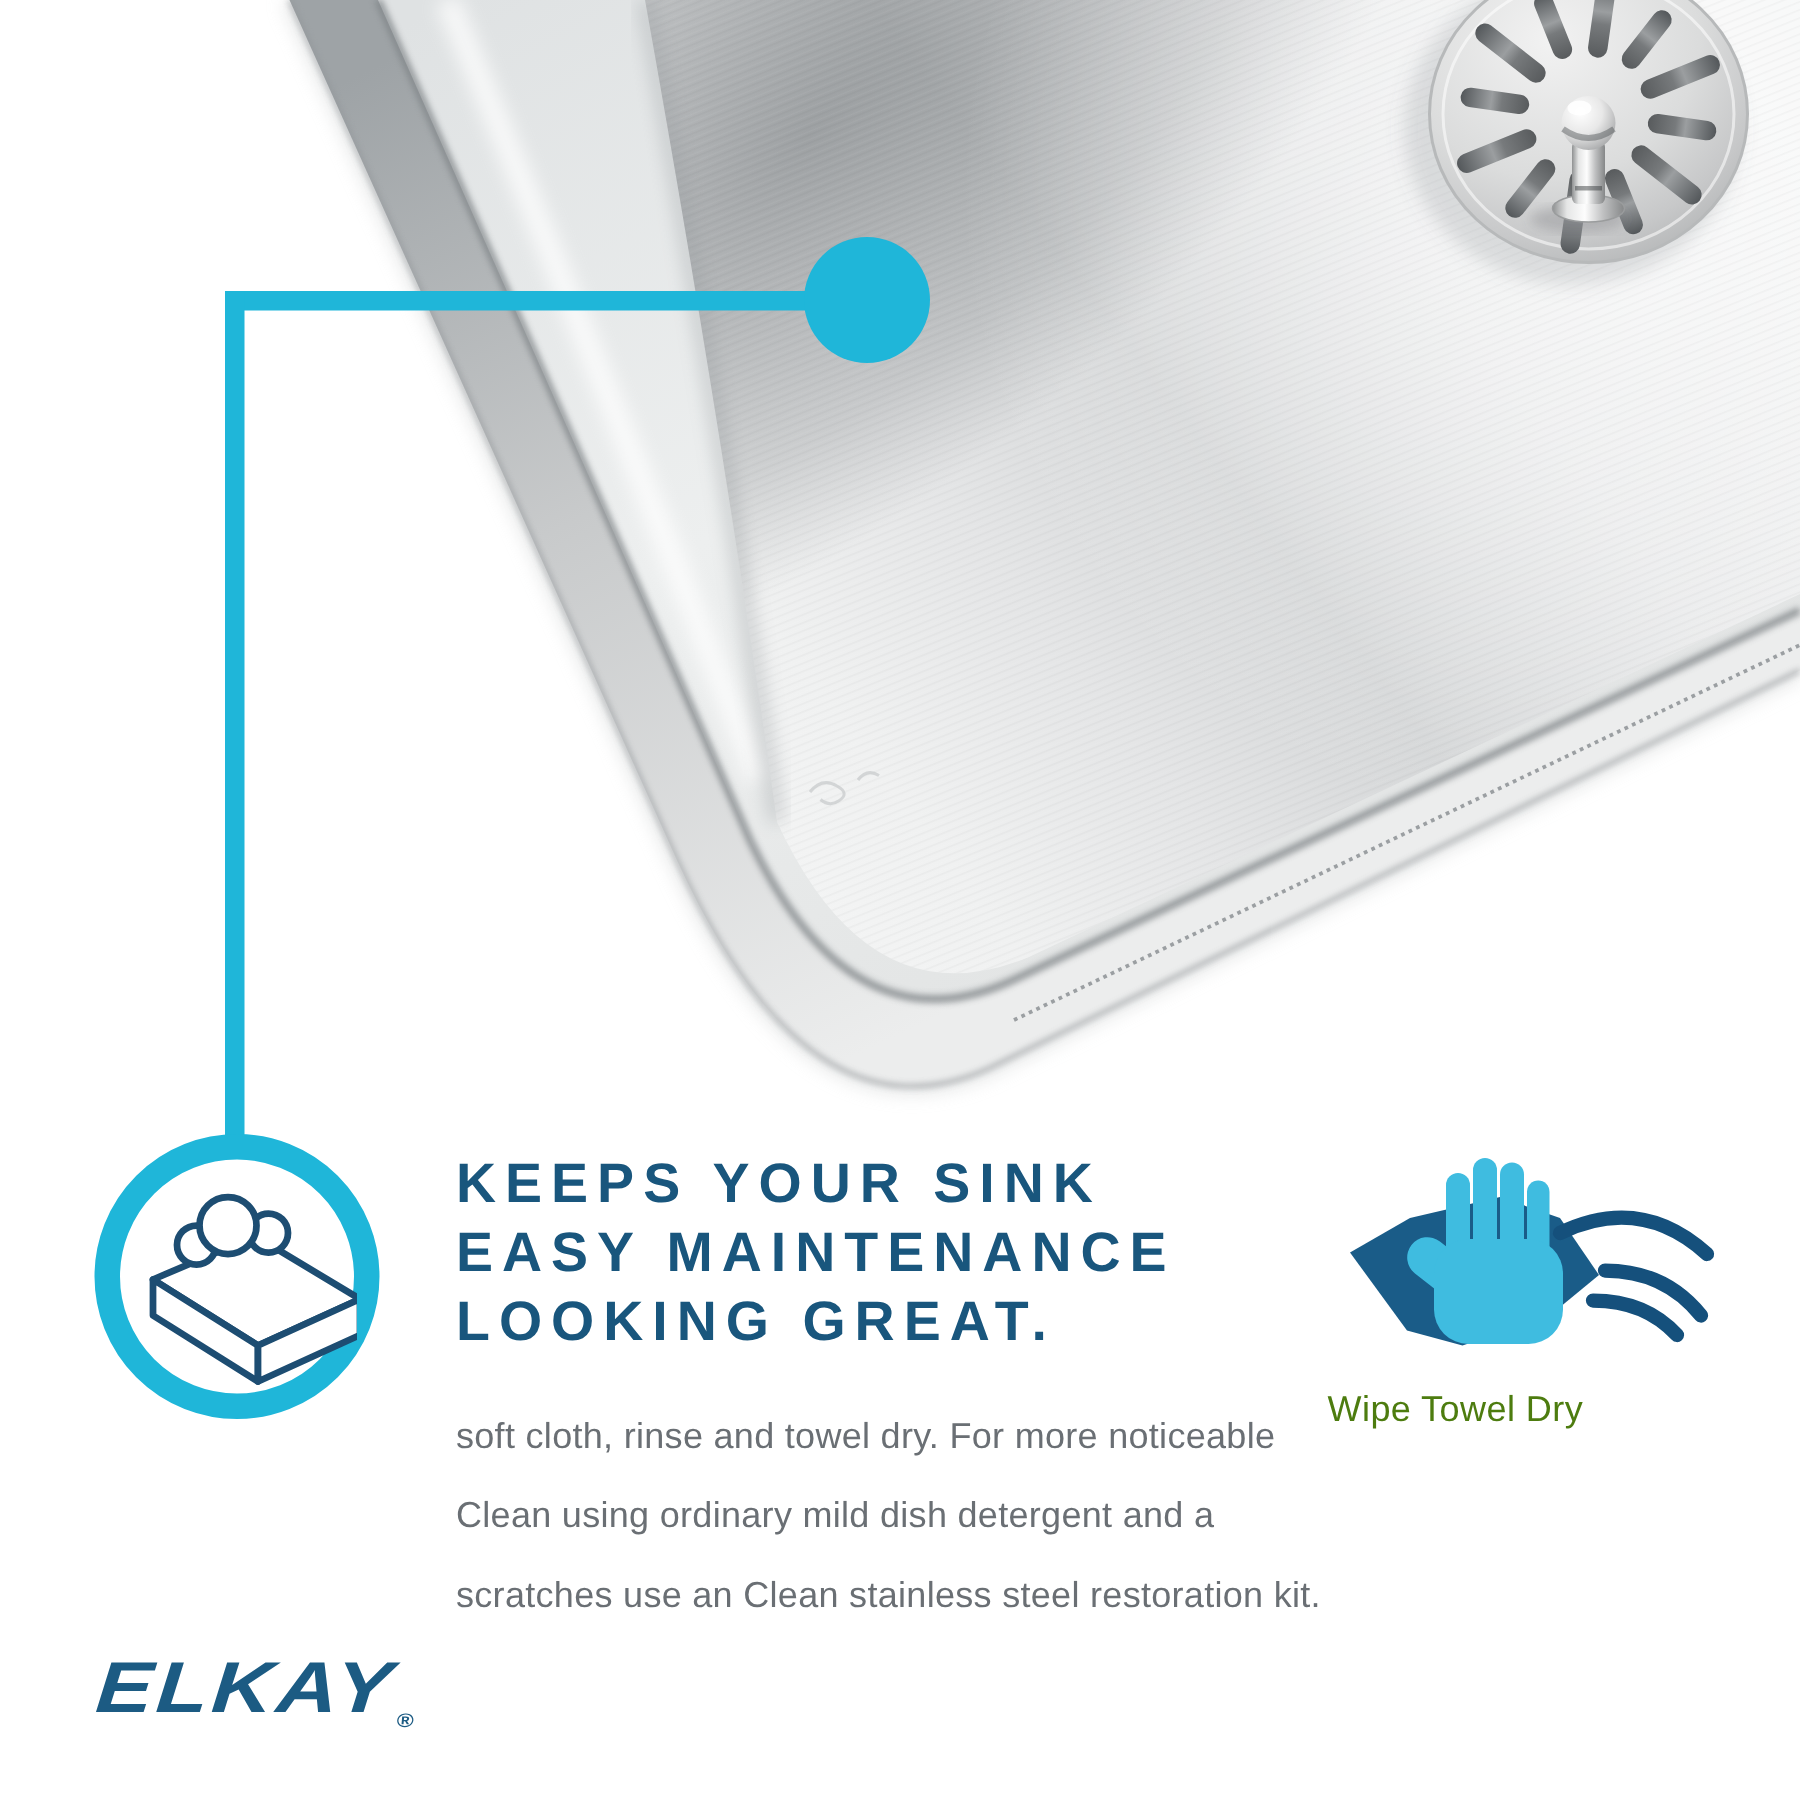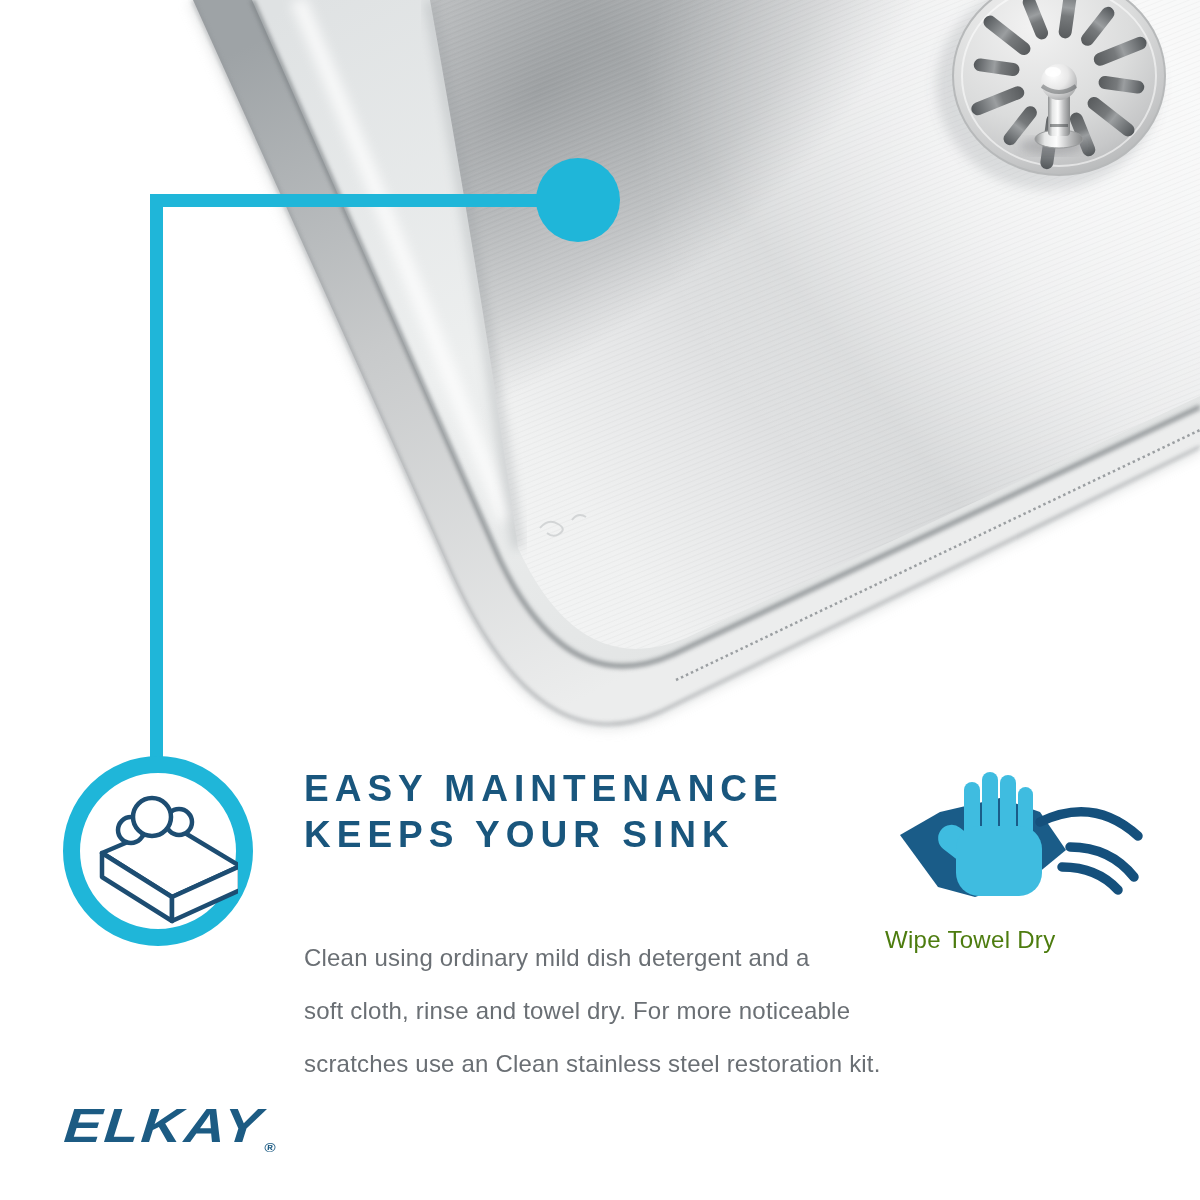--- a/index.html
+++ b/index.html
@@ -170,27 +170,28 @@
         <path d="M102,853 L102,877 L172,921 L172,897 Z"></path>
         <path d="M172,897 L172,921 L240,890 L240,866 Z"></path>
         <circle cx="179" cy="822" r="13"></circle>
         <circle cx="131" cy="830" r="13"></circle>
         <circle cx="152" cy="817" r="19"></circle>
       </g>
     </svg>
   </div>
 
   <h1 class="abs headline">
+    <span>KEEPS YOUR SINK</span>
     <span>EASY MAINTENANCE</span>
-    <span>KEEPS YOUR SINK</span>
+    <span>LOOKING GREAT.</span>
   </h1>
 
   <p class="abs copy">
+    <span>soft cloth, rinse and towel dry. For more noticeable</span>
     <span>Clean using ordinary mild dish detergent and a</span>
-    <span>soft cloth, rinse and towel dry. For more noticeable</span>
     <span>scratches use an Clean stainless steel restoration kit.</span>
   </p>
 
   <svg class="abs" style="left:885px;top:755px" width="260" height="205" viewBox="885 755 260 205" aria-hidden="true">
     <path d="M900,835 L940,812 L1000,798 L1040,812 L1066,850 L1032,878 L975,897 L938,887 Z" fill="#1A5C88"></path>
     <g fill="#3FBCE0">
       <rect x="964" y="782" width="16" height="64" rx="8"></rect>
       <rect x="982" y="772" width="16" height="74" rx="8"></rect>
       <rect x="1000" y="775" width="16" height="72" rx="8"></rect>
       <rect x="1018" y="787" width="15" height="62" rx="7.5"></rect>

